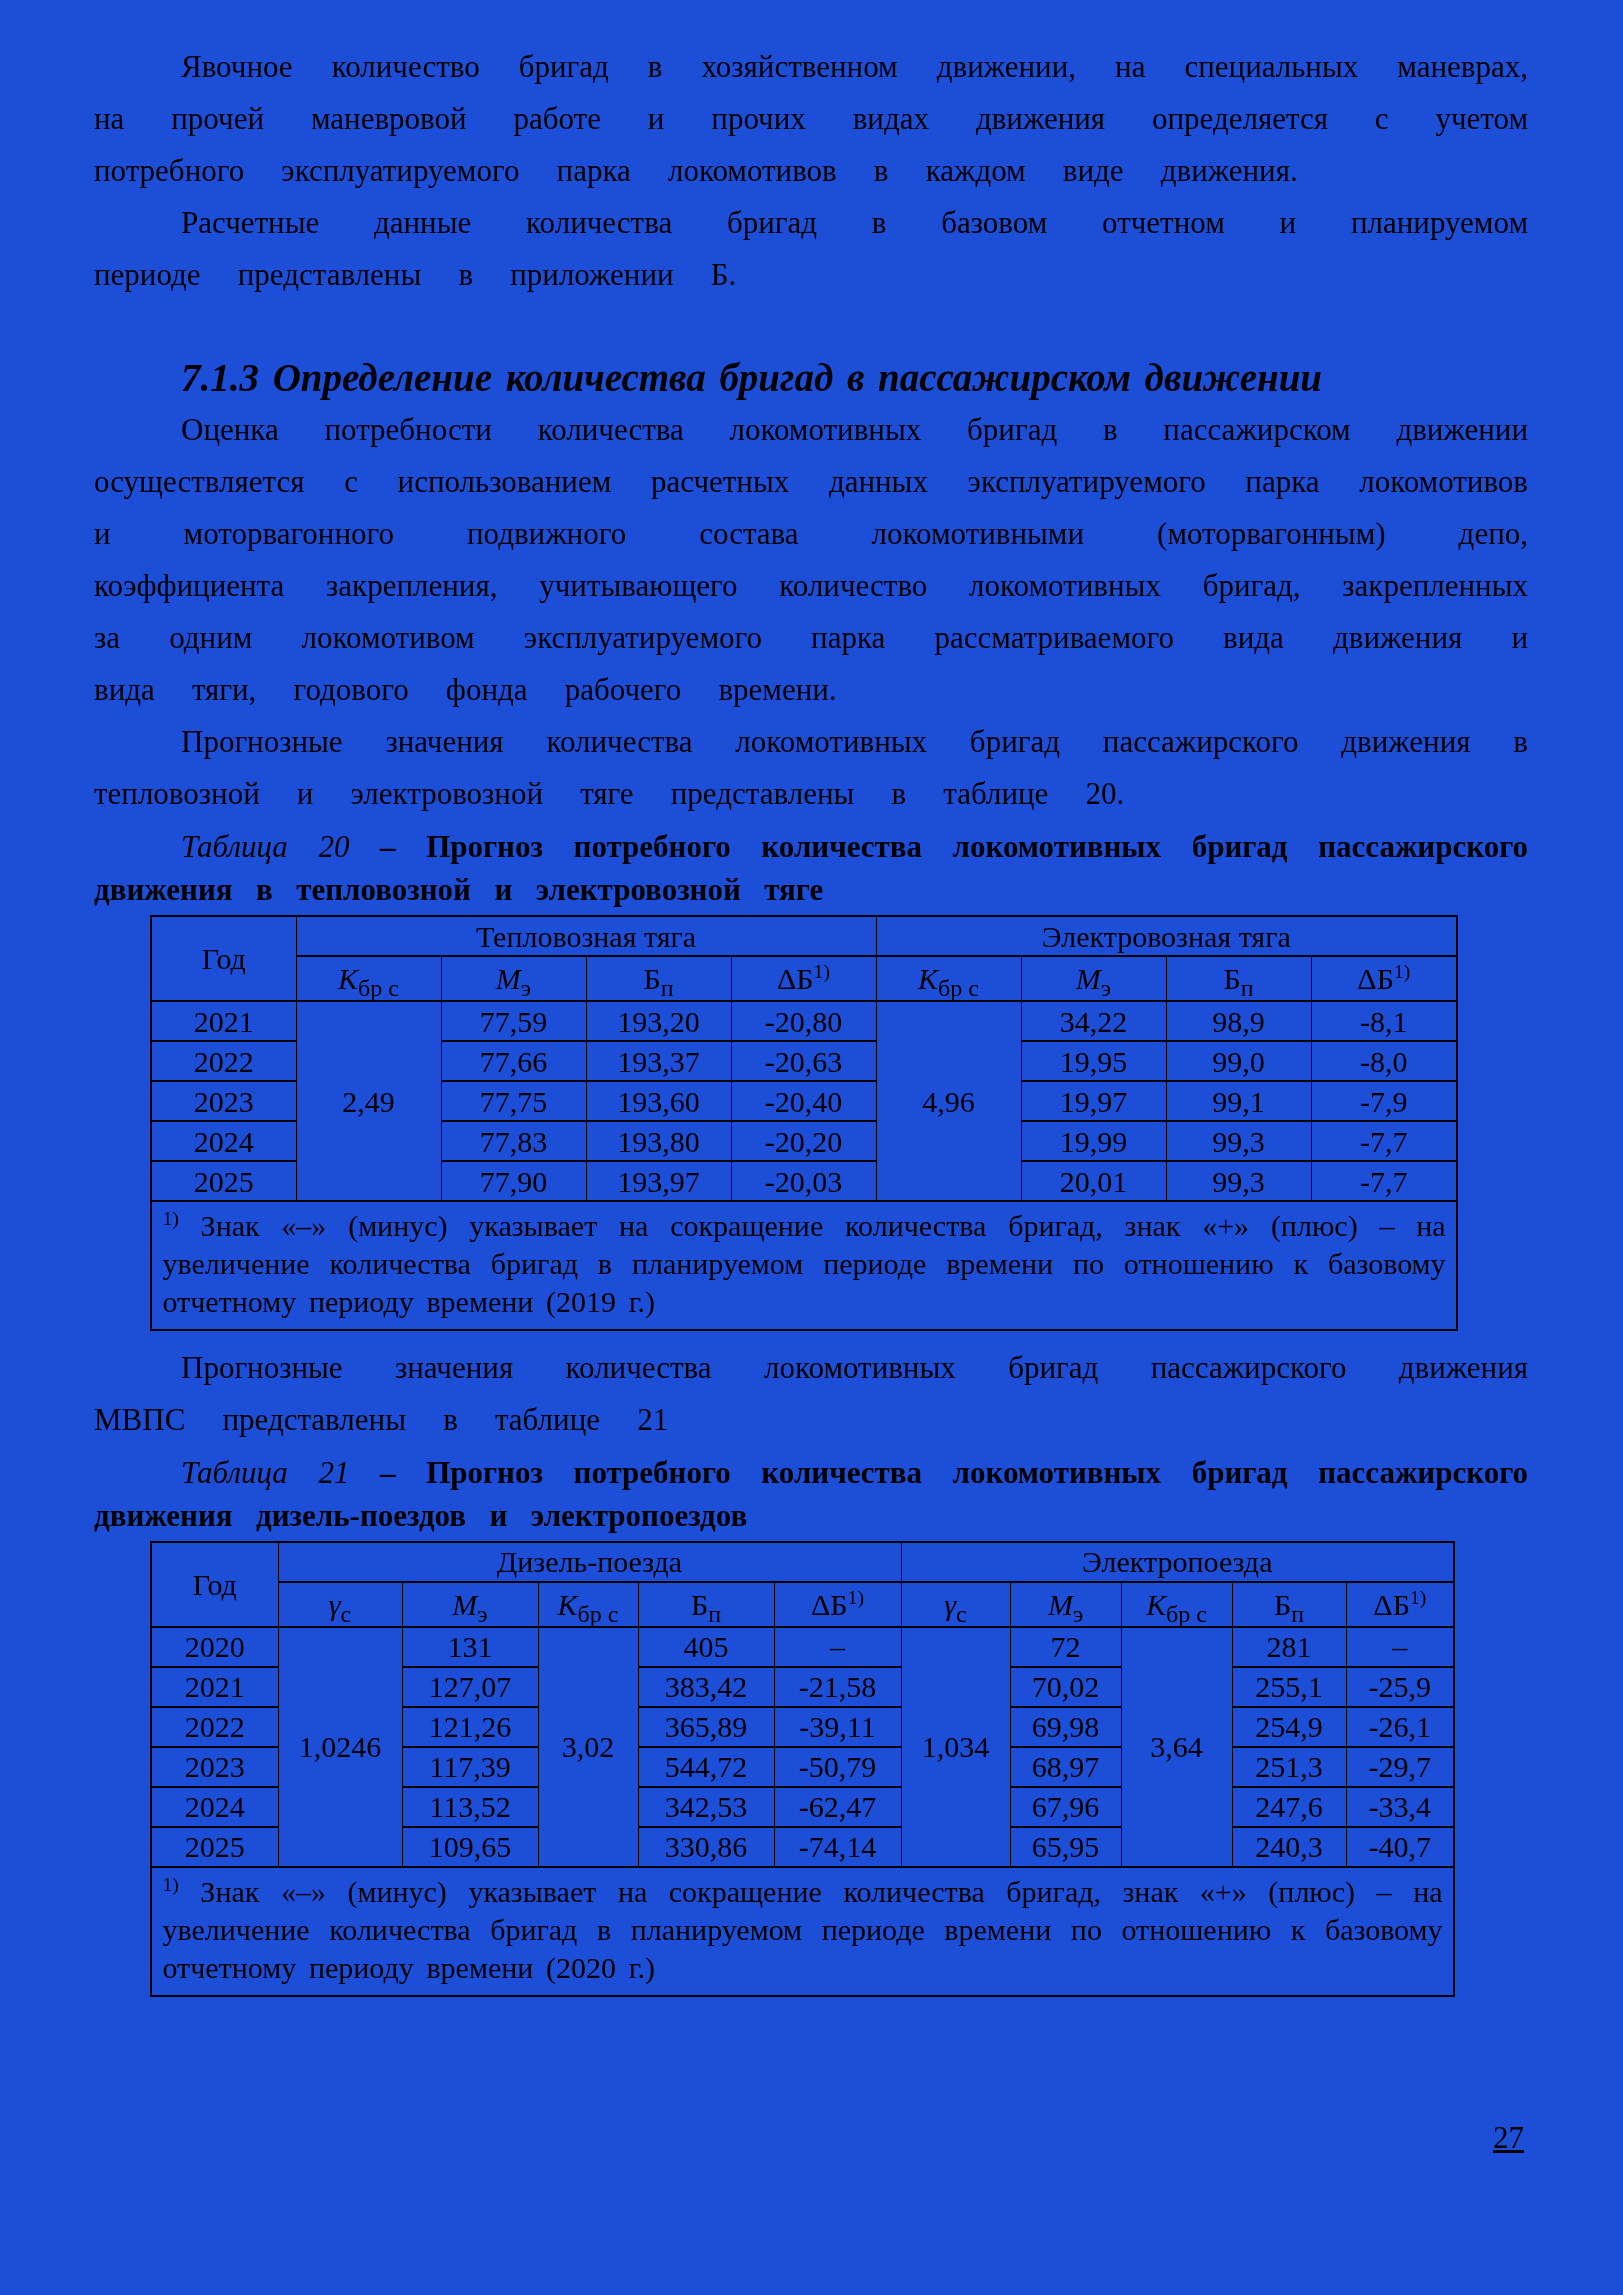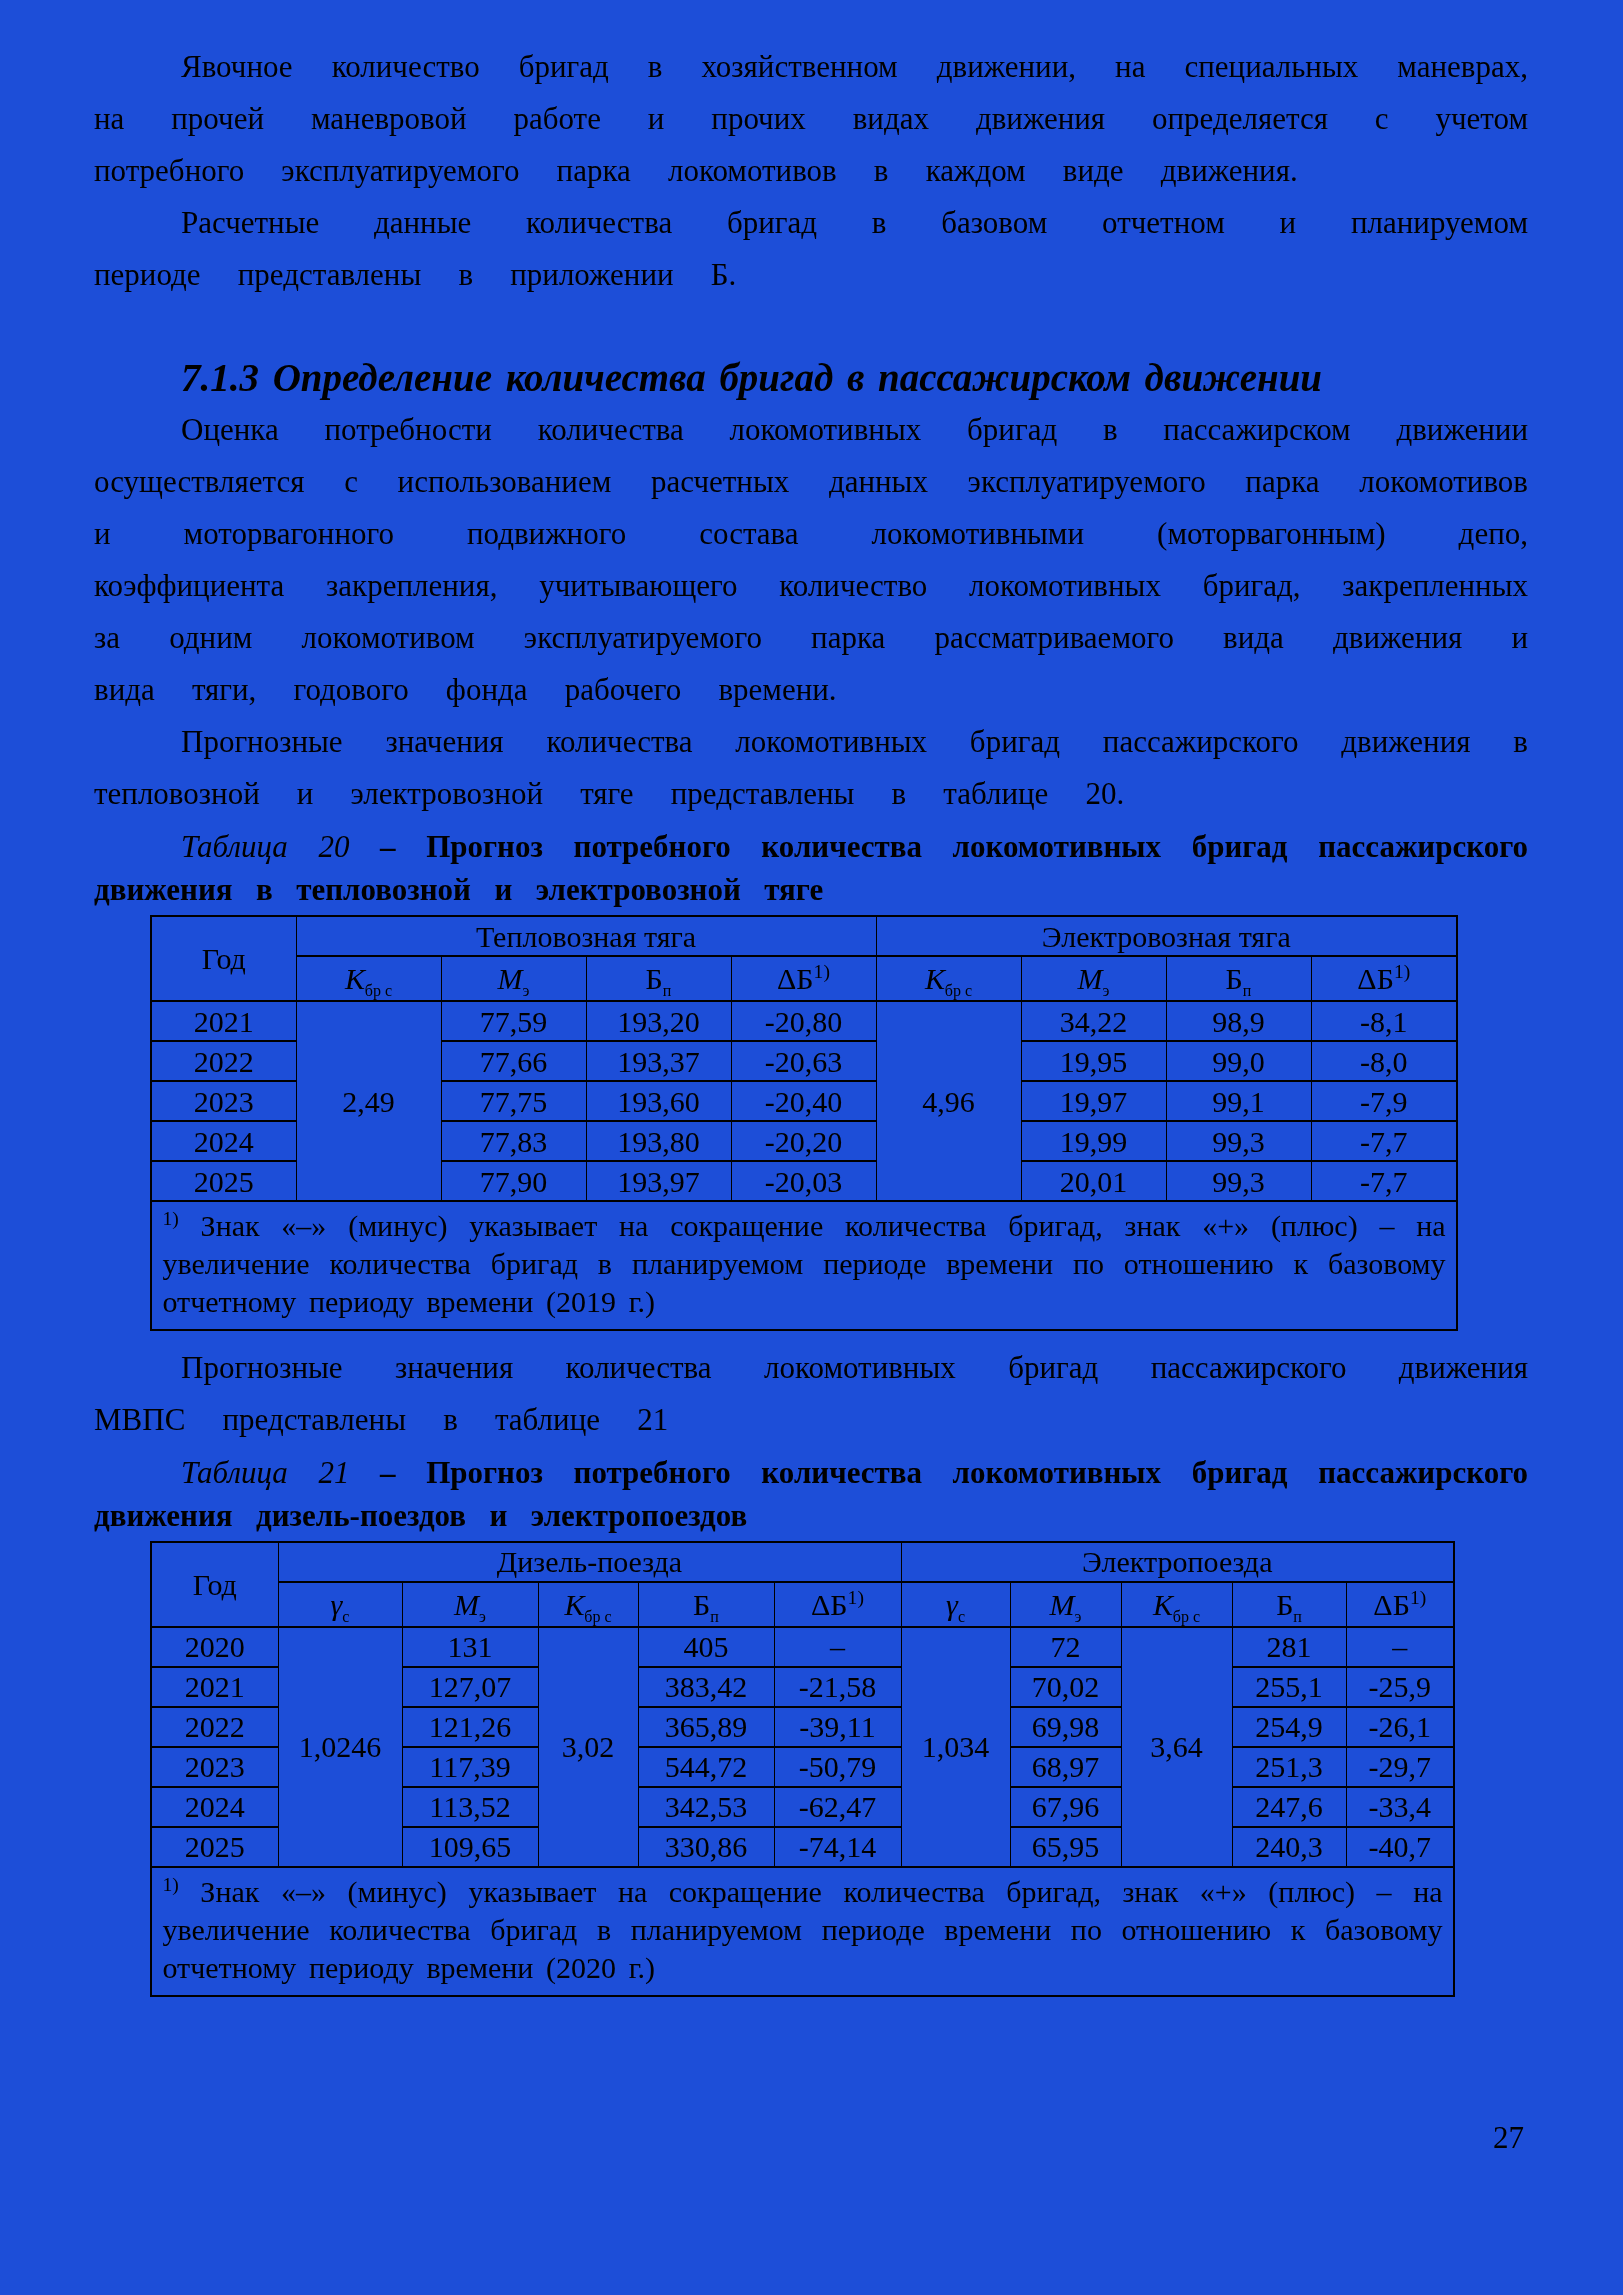--- a/index.html
+++ b/index.html
@@ -40,24 +40,24 @@
     height: 38px; padding: 0 2.6px; line-height: 1.1;
     overflow: hidden;
   }
   .t tr.h2 td { height: 43px; }
   .t .b { font-weight: normal; }
   .t .it { font-style: italic; }
   .t td.fn {
     text-align: justify; word-spacing: 5.2px; padding: 5.2px 10.5px 7.9px 10.5px;
     line-height: 38px; height: auto; border-top-width: 2.6px;
   }
-  .t sub { font-size: 16px; line-height: 0; text-align: center; }
+  .t sub { font-size: 24px; line-height: 0; text-align: center; }
   .t sup { font-size: 19.6px; line-height: 0; }
   .fn sup { font-size: 19.6px; }
-  .pageno { position: absolute; top: 2120px; right: 99px; font-size: 31px; }
+  .pageno { position: absolute; top: 2120px; right: 99px; font-size: 31px; text-decoration: underline; }
 </style>
 </head>
 <body>
 
 <div class="page">
 
   <p class="body">Явочное количество бригад в хозяйственном движении, на специальных маневрах, на прочей маневровой работе и прочих видах движения определяется с учетом потребного эксплуатируемого парка локомотивов в каждом виде движения.</p>
   <p class="body">Расчетные данные количества бригад в базовом отчетном и планируемом периоде  представлены в приложении Б.</p>
 
   <div class="heading">7.1.3 Определение количества бригад в пассажирском движении</div>

